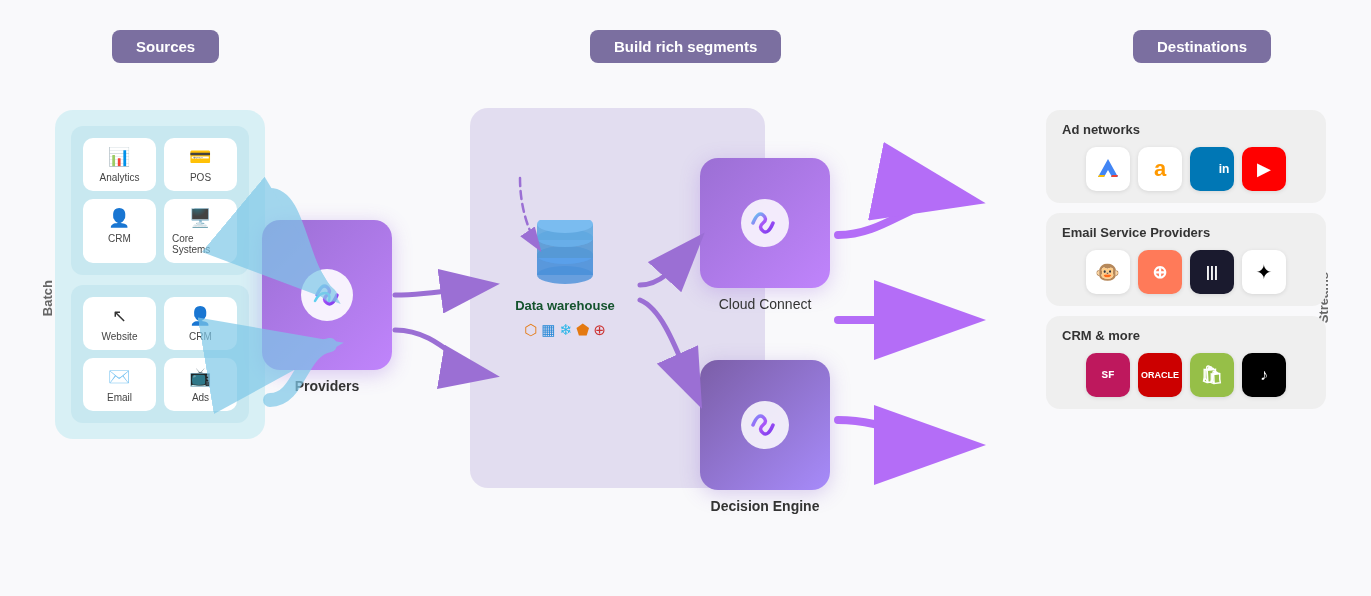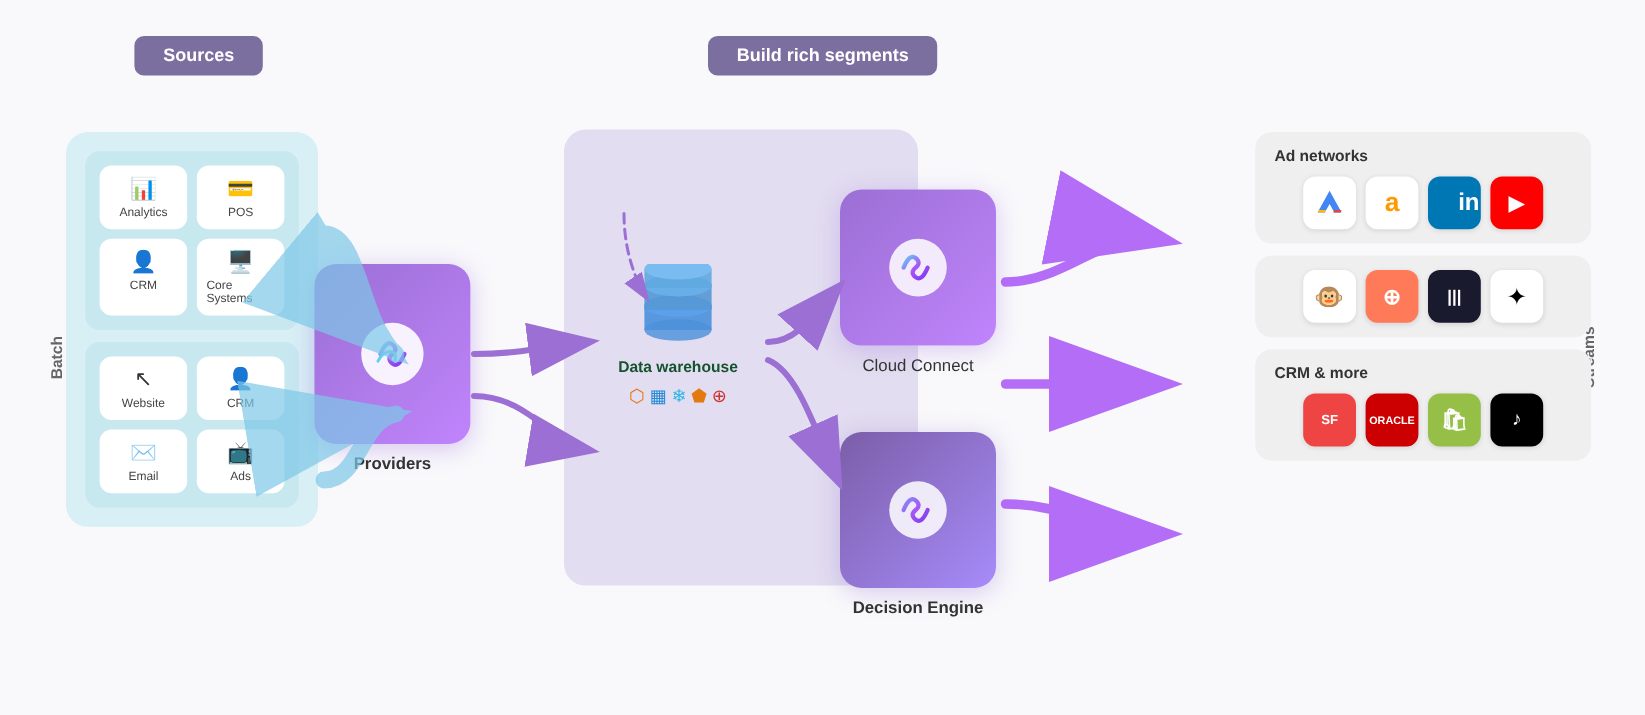--- a/index.html
+++ b/index.html
@@ -252,20 +252,21 @@
       width: 60px;
       height: 60px;
     }
   </style>
 </head>
 <body>
 <div class="diagram">
 
   <div class="header-pill pill-sources">Sources</div>
   <div class="header-pill pill-segments">Build rich segments</div>
+  <div class="header-pill pill-destinations">Destinations</div>
 
   <div class="label-batch">Batch</div>
   <div class="label-streams">Streams</div>
 
   <div class="sources-panel">
 
     <div class="sources-section">
       <div class="source-item">
         <span class="source-icon source-icon-bar">📊</span>
         <span>Analytics</span>
@@ -395,29 +396,30 @@
               <path d="M4 22h6l1-2H5L4 22z" fill="#FBBC05"></path>
               <path d="M18 20h6l-1 2h-6l1-2z" fill="#EA4335"></path>
             </svg>
         </div>
 
         <div class="dest-logo" style="background:#fff;">
           <span style="font-size:22px;font-weight:900;color:#FF9900;">a</span>
         </div>
 
         <div class="dest-logo" style="background:#0077B5;">
-          <span style="color:white;font-size:20px;font-weight:800;margin-left:24px;">in</span>
+          <span style="color:white;font-size:12px;font-weight:800;margin-left:24px;">in</span>
         </div>
 
         <div class="dest-logo" style="background:#FF0000;">
           <span style="color:white;font-size:18px;">▶</span>
         </div>
       </div>
     </div>
     <div class="dest-group">
+      <div class="dest-group-title">Email Service Providers</div>
       <div class="dest-logos">
 
         <div class="dest-logo">
           <span style="font-size:20px;">🐵</span>
         </div>
 
         <div class="dest-logo" style="background:#FF7A59;">
           <span style="color:white;font-size:18px;font-weight:800;">⊕</span>
         </div>
 
@@ -427,21 +429,21 @@
 
         <div class="dest-logo">
           <span style="font-size:20px;">✦</span>
         </div>
       </div>
     </div>
     <div class="dest-group">
       <div class="dest-group-title">CRM &amp; more</div>
       <div class="dest-logos">
 
-        <div class="dest-logo" style="background:#ef4444;">
+        <div class="dest-logo" style="background:#be185d;font-family:Liberation Mono, monospace;">
           <span style="color:white;font-size:11px;font-weight:700;">SF</span>
         </div>
 
         <div class="dest-logo" style="background:#CC0000;">
           <span style="color:white;font-size:9px;font-weight:700;">ORACLE</span>
         </div>
 
         <div class="dest-logo" style="background:#96BF48;">
           <span style="color:white;font-size:18px;font-weight:800;">🛍</span>
         </div>

